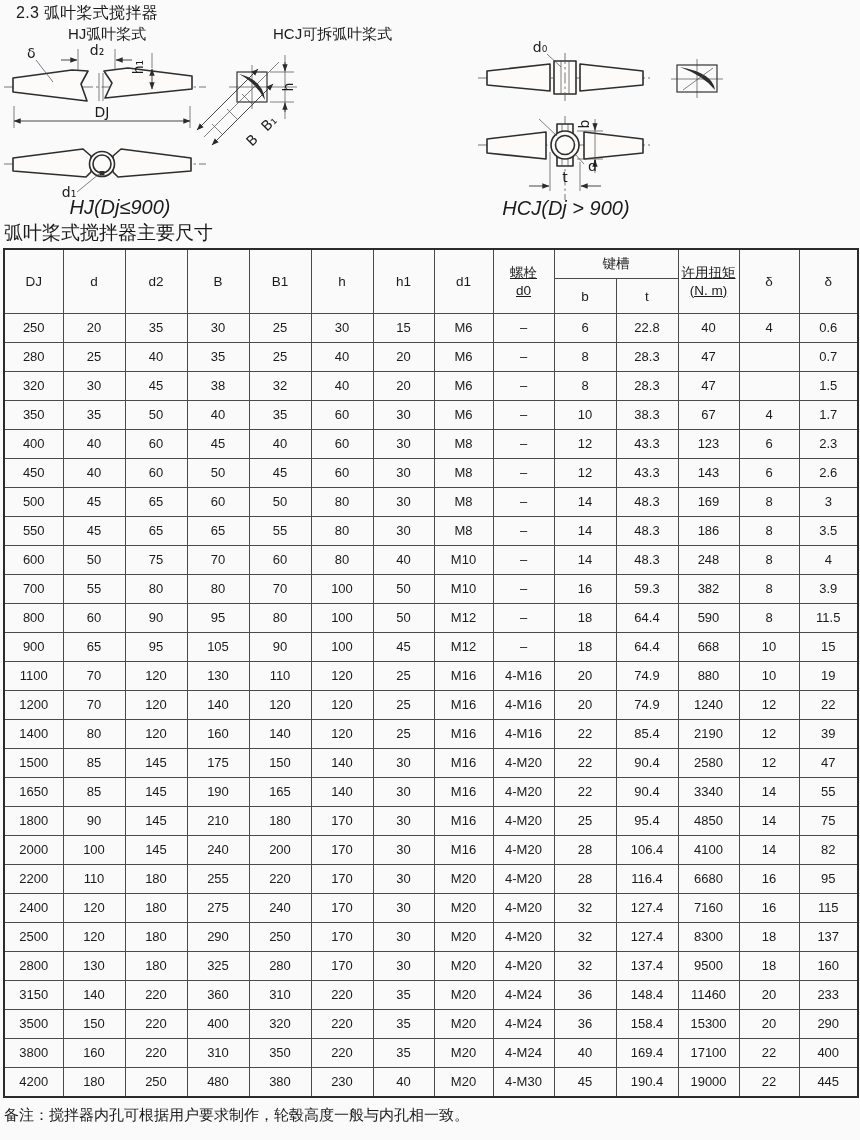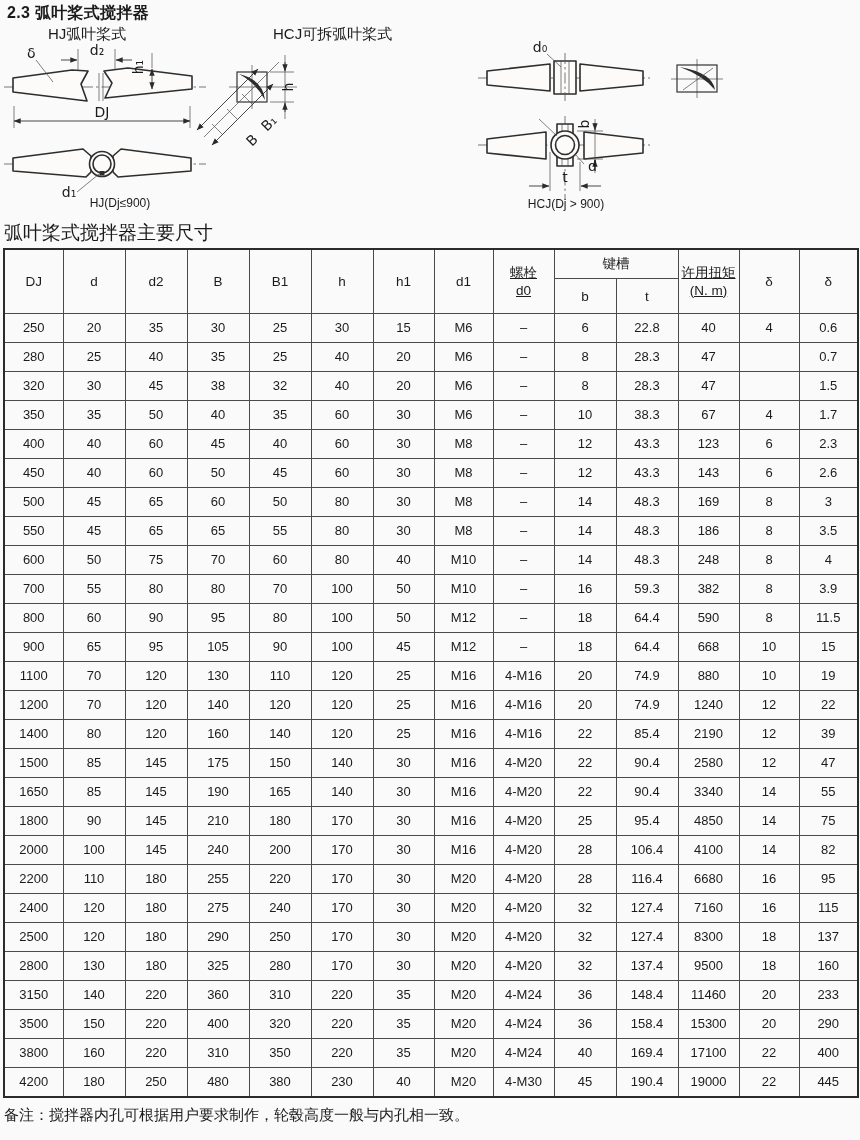--- a/index.html
+++ b/index.html
@@ -2,25 +2,25 @@
 <html><head>
 <meta charset="utf-8">
 <style>
   html,body{margin:0;padding:0;}
   body{
     width:860px;height:1140px;position:relative;overflow:hidden;
     background:#fbfafa;color:#1b1b1b;
     font-family:"Liberation Sans","DejaVu Sans",sans-serif;
   }
   .abs{position:absolute;}
-  .doc-title{left:7px;top:3px;font-size:16px;font-weight:bold;letter-spacing:.3px;}
+  .doc-title{left:16px;top:3px;font-size:16px;font-weight:normal;letter-spacing:.3px;}
   .type-label{font-size:15px;}
-  #hj-label{left:48px;top:25px;}
+  #hj-label{left:68px;top:25px;}
   #hcj-label{left:257px;top:25px;margin-left:16px;}
-  .caption{font-size:12px;text-align:center;}
+  .caption{font-size:20px;text-align:center;font-style:italic;}
   #hj-caption{left:50px;top:196px;width:140px;}
   #hcj-caption{left:487px;top:197px;width:158px;}
   .table-title{left:4px;top:220px;font-size:19px;}
   .note{left:4px;top:1106px;font-size:15px;}
 
   table.dims{
     position:absolute;left:3px;top:248px;width:854px;
     border-collapse:collapse;table-layout:fixed;
     font-size:13px;text-align:center;
     border:2px solid #2b2b2b;

